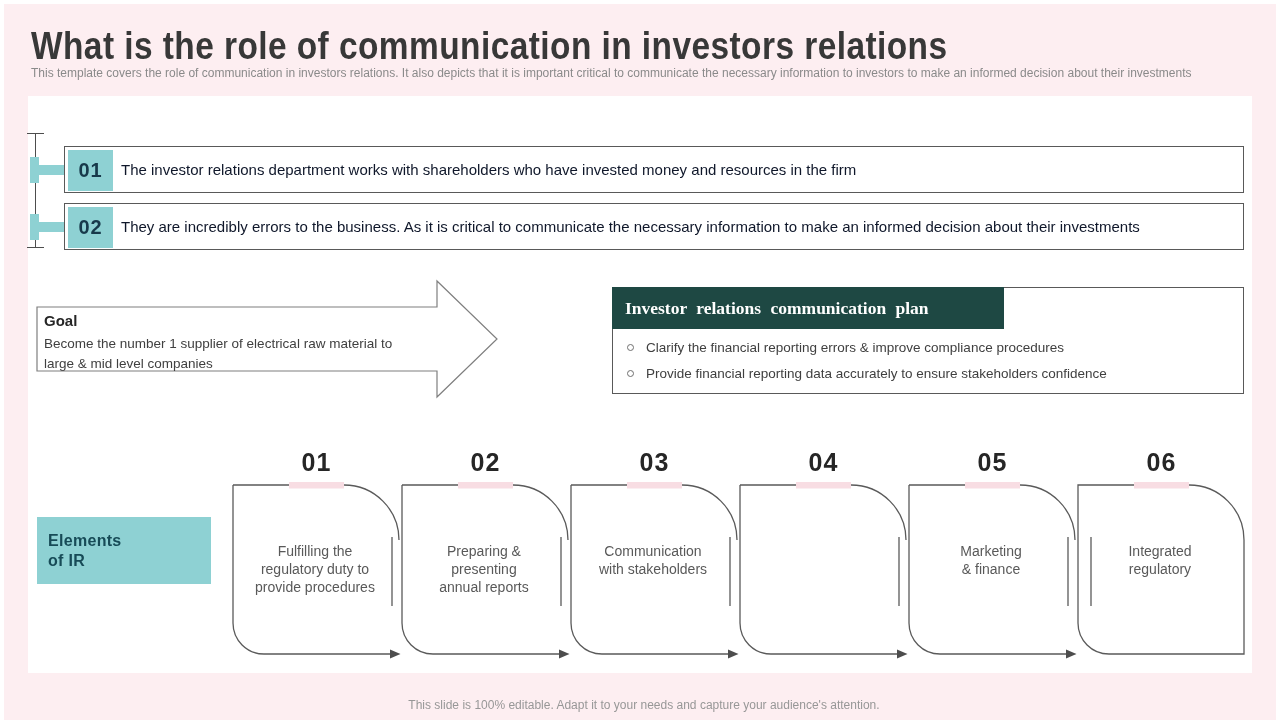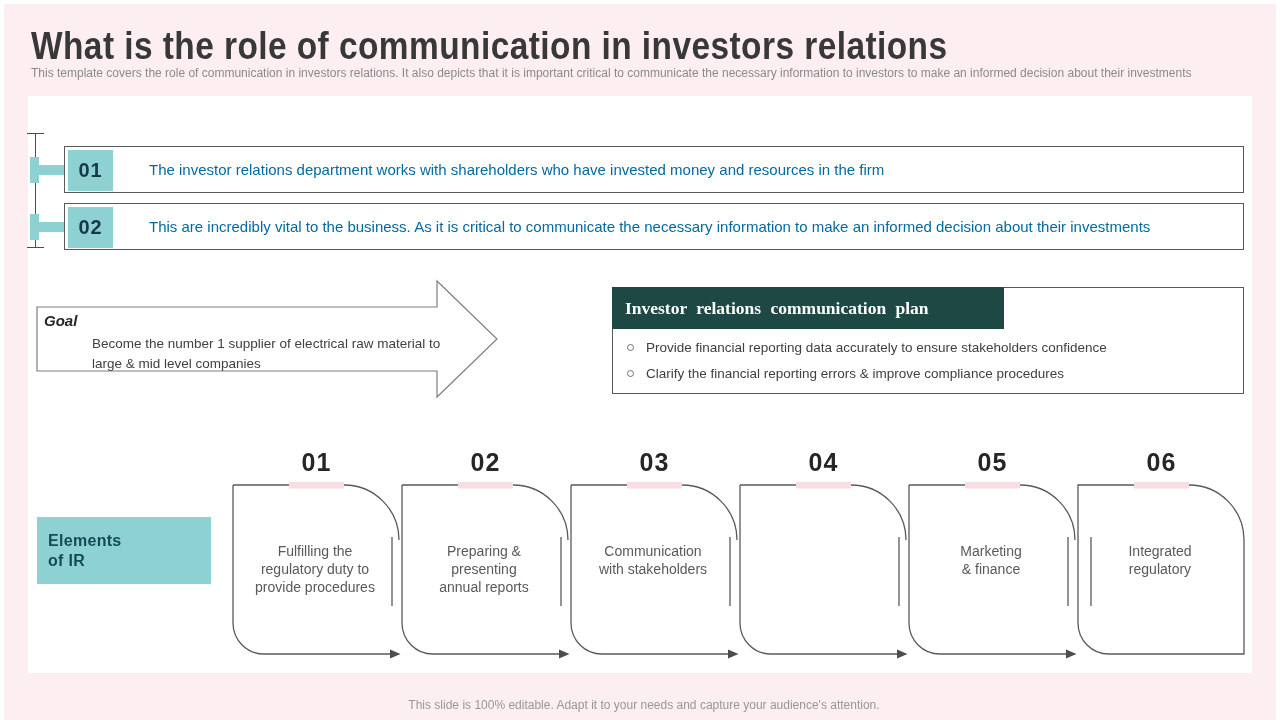--- a/index.html
+++ b/index.html
@@ -31,28 +31,28 @@
   .bracket .tick.bottom{bottom:0;}
 
   .intro-row{position:absolute;left:26px;width:1214px;height:47px;}
   .conn-v{position:absolute;left:0;top:11px;width:9px;height:26px;background:var(--teal);}
   .conn-h{position:absolute;left:7px;top:19px;width:75px;height:10px;background:var(--teal);}
   .intro-box{position:absolute;left:34px;top:0;width:1180px;height:47px;border:1px solid var(--line);
              background:#ffffff;display:flex;align-items:center;}
   .num-chip{position:absolute;left:3px;top:3px;width:45px;height:41px;background:var(--teal);
             display:flex;align-items:center;justify-content:center;font-size:20px;font-weight:bold;
             color:var(--teal-text);letter-spacing:1px;}
-  .intro-text{padding-left:84px;font-size:15px;color:#0369a1;}
+  .intro-text{padding-left:56px;font-size:15px;color:#0f172a;}
 
   
   .goal{position:absolute;left:30px;top:270px;width:470px;height:130px;}
   .goal svg{position:absolute;left:0;top:0;}
-  .goal-heading{position:absolute;left:10px;top:38px;font-size:15px;font-weight:bold;color:#262626;font-style:italic;}
+  .goal-heading{position:absolute;left:10px;top:38px;font-size:15px;font-weight:bold;color:#262626;}
   .goal-desc{position:absolute;left:10px;top:60px;width:392px;font-size:13.5px;color:var(--txt);
-             line-height:1.45;white-space:pre-line;margin-left:48px;}
+             line-height:1.45;white-space:pre-line;}
 
   
   .plan{position:absolute;left:608px;top:283px;width:632px;height:107px;border:1px solid var(--line);background:#ffffff;}
   .plan-header{position:absolute;left:-1px;top:-1px;width:392px;height:42px;background:var(--green);
                color:#ffffff;font-family:"Liberation Serif", serif;font-weight:bold;font-size:17.5px;
                display:flex;align-items:center;padding-left:13px;word-spacing:5px;}
   .plan-bullets{position:absolute;left:14px;top:52px;width:600px;}
   .bullet-row{display:flex;align-items:center;margin-bottom:11px;}
   .bullet-dot{width:7px;height:7px;border:1px solid #6f6f6f;border-radius:50%;margin-right:12px;flex:0 0 auto;}
   .bullet-text{font-size:13.5px;color:var(--txt);}
@@ -99,43 +99,43 @@
         <div class="num-chip">01</div>
         <div class="intro-text">The investor relations department works with shareholders who have invested money and resources in the firm</div>
       </div>
     </div>
 
     <div class="intro-row" style="top:199px">
       <div class="conn-v"></div>
       <div class="conn-h"></div>
       <div class="intro-box">
         <div class="num-chip">02</div>
-        <div class="intro-text">This are incredibly vital to the business. As it is critical to communicate the necessary information to make an informed decision about their investments</div>
+        <div class="intro-text">They are incredibly errors to the business. As it is critical to communicate the necessary information to make an informed decision about their investments</div>
       </div>
     </div>
 
     <div class="goal">
       <svg width="470" height="130" viewBox="0 0 470 130">
         <polygon points="3,33 403,33 403,7 463,65 403,123 403,97 3,97" fill="#ffffff" stroke="#7f7f7f" stroke-width="1.2"></polygon>
       </svg>
       <div class="goal-heading">Goal</div>
       <div class="goal-desc">Become the number 1 supplier of electrical raw material to
 large &amp; mid level companies</div>
     </div>
 
     <div class="plan">
       <div class="plan-header">Investor relations communication plan</div>
       <div class="plan-bullets">
         <div class="bullet-row">
           <span class="bullet-dot"></span>
-          <span class="bullet-text">Provide financial reporting data accurately to ensure stakeholders confidence</span>
+          <span class="bullet-text">Clarify the financial reporting errors &amp; improve compliance procedures</span>
         </div>
         <div class="bullet-row">
           <span class="bullet-dot"></span>
-          <span class="bullet-text">Clarify the financial reporting errors &amp; improve compliance procedures</span>
+          <span class="bullet-text">Provide financial reporting data accurately to ensure stakeholders confidence</span>
         </div>
       </div>
     </div>
 
     <div class="elements-box">Elements
 of IR</div>
 
     <div class="process-row">
 
       <div class="unit">

